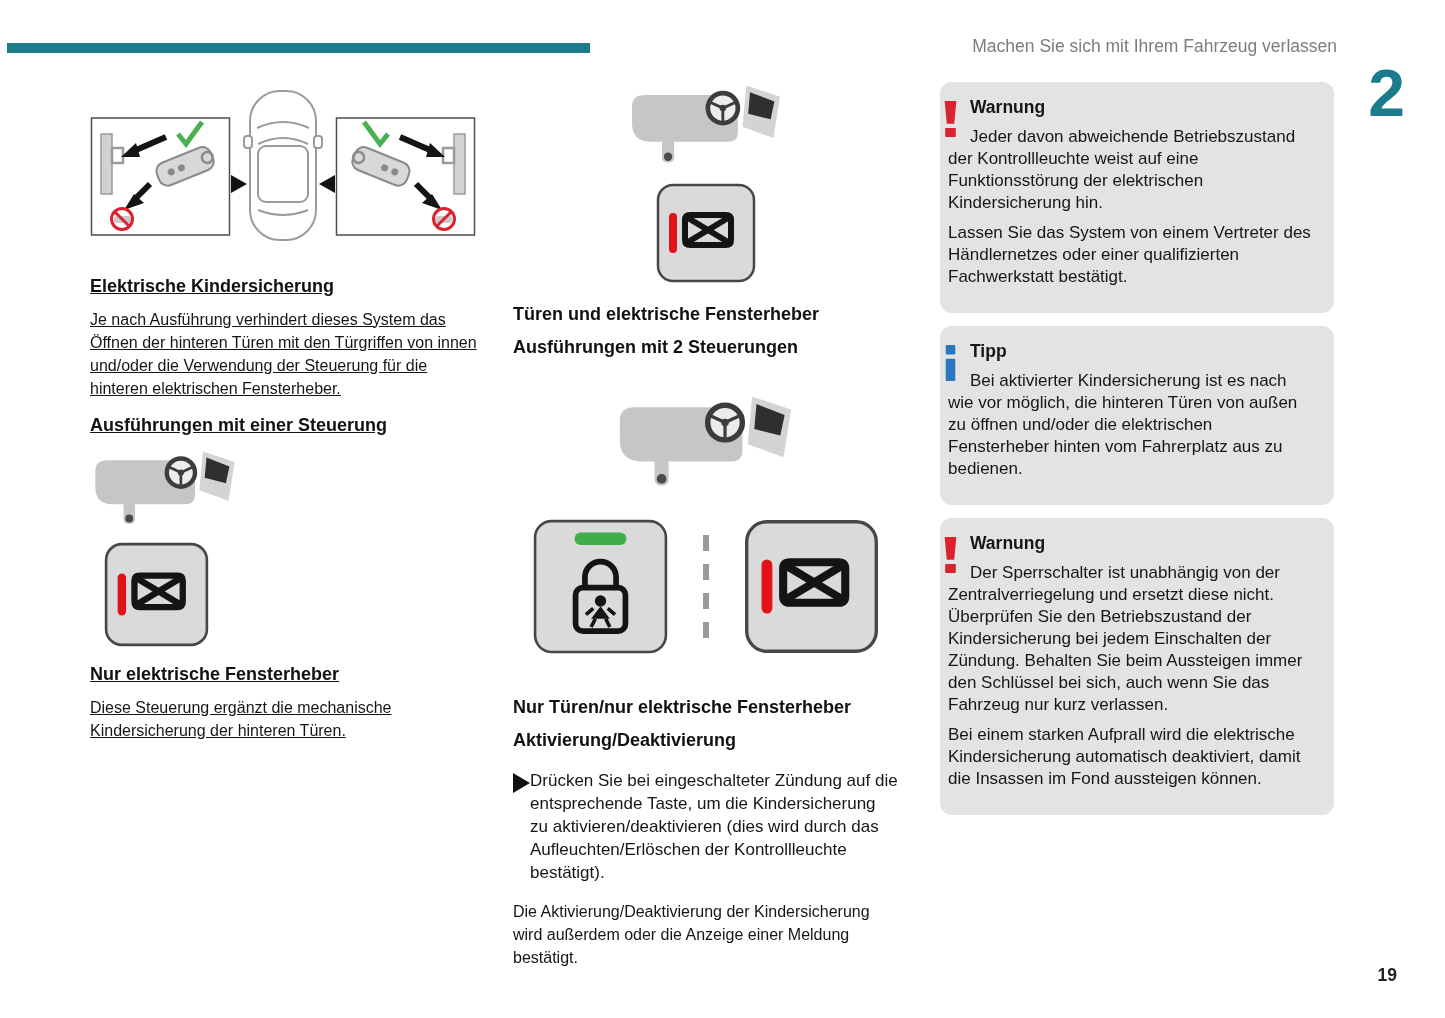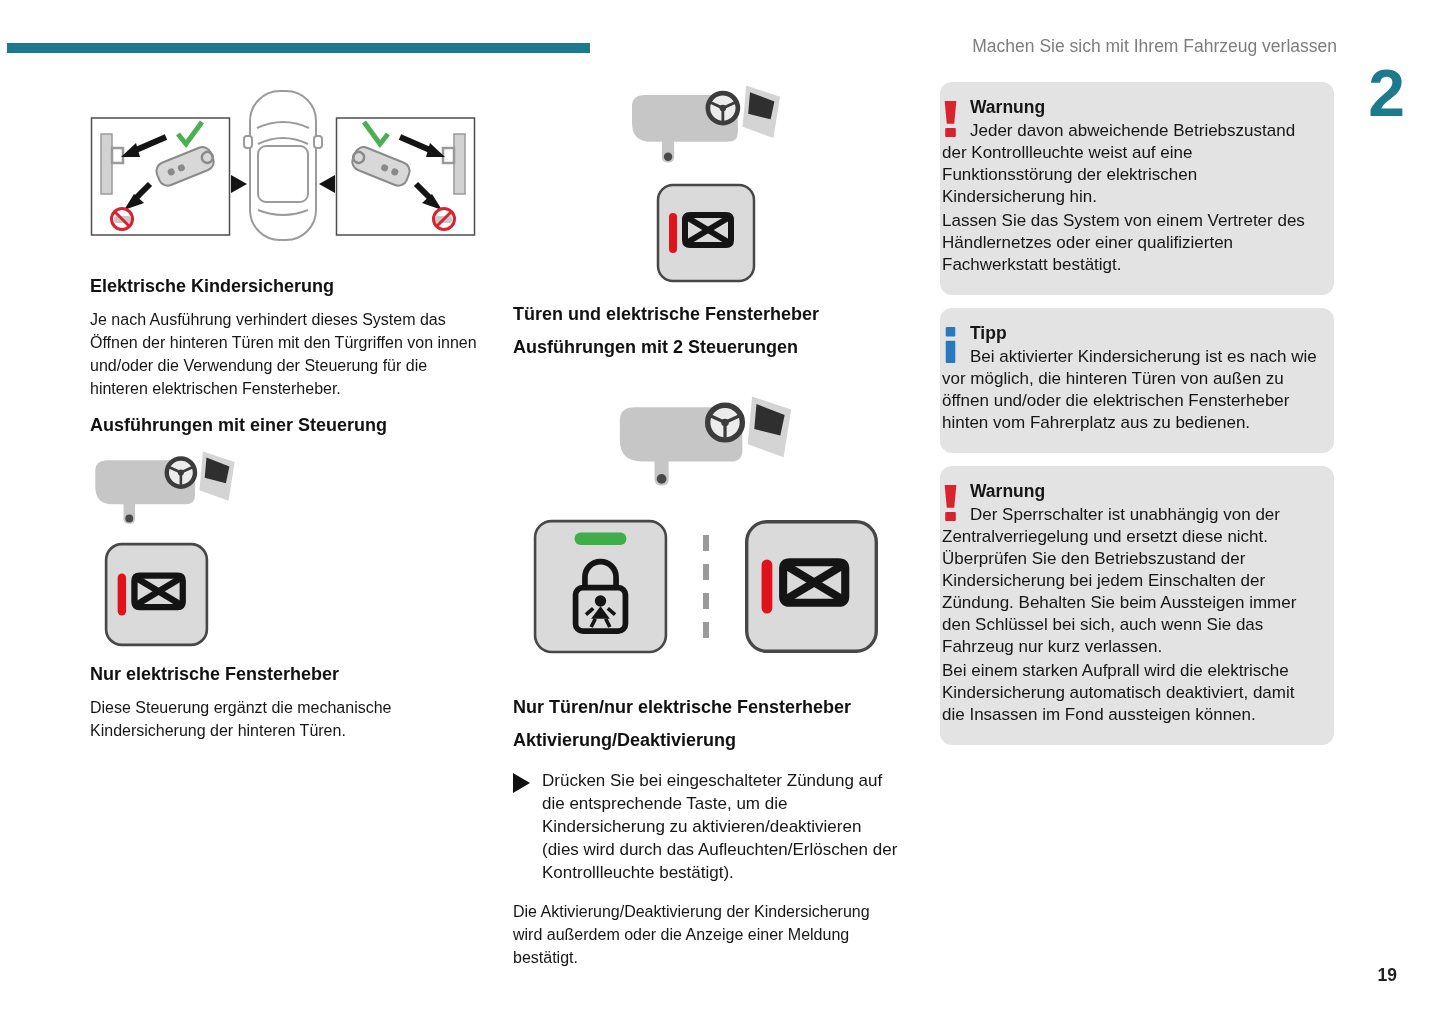--- a/index.html
+++ b/index.html
@@ -7,52 +7,52 @@
   body {
     width:1445px; height:1018px; position:relative; overflow:hidden;
     font-family:"Liberation Sans", sans-serif; color:#161616;
   }
   .topbar { position:absolute; left:7px; top:43px; width:583px; height:10px; background:var(--accent,#1b7a8c); }
   .header-title { position:absolute; top:36px; right:108px; font-size:17.5px; color:#7d7d7d; }
   .chapter-num { position:absolute; top:60px; right:40px; font-size:66px; font-weight:bold; color:var(--accent,#1b7a8c); line-height:1; }
   .page-number { position:absolute; right:48px; bottom:32px; font-size:17.5px; font-weight:bold; color:#222; }
 
   .col { position:absolute; }
-  .col-left  { left:90px;  top:88px; width:388px; }
+  .col-left  { left:90px;  top:88px; width:388px;text-decoration:underline; }
   .col-mid   { left:513px; top:80px; width:385px; }
   .col-right { left:940px; top:82px; width:394px; }
 
   h3.sec { font-size:18px; font-weight:bold; color:#111; margin:0 0 10px 0; line-height:1.25; }
   p.body { font-size:16px; line-height:23px; margin:0 0 14px 0; }
 
   .illu { display:block; }
   .mb32 { margin-bottom:32px; } .mb16 { margin-bottom:16px; } .mb12 { margin-bottom:12px; }
   .centered { margin-left:auto; margin-right:auto; }
 
   .switch-sm { width:105px; height:105px; display:block; }
   .switch-md { width:100px; height:100px; display:block; }
   .switch-lg { width:135px; height:135px; display:block; }
 
   .switch-pair { display:flex; align-items:center; justify-content:center; gap:34px; margin:4px 0 42px 0; }
 
-  .bullet { display:flex; gap:12px; margin:0 0 16px 0; }
+  .bullet { display:flex; gap:0; margin:0 0 16px 0; }
   .tri { width:0; height:0; border-left:17px solid #111; border-top:10px solid transparent; border-bottom:10px solid transparent; margin-top:4px; flex:none; }
   .bullet p { font-size:17px; line-height:23px; }
 
   .callout {
     background:var(--callout-bg,#e3e3e3); border-radius:12px;
     padding:13px 14px 17px 0; margin-bottom:13px;
     font-size:17px; line-height:22px;
   }
   .co-icon { float:left; width:17px; height:42px; margin:3px 11px 0 2px; }
   .co-icon svg { width:100%; height:100%; }
   .co-icon.warn svg { fill:var(--warning-red,#d9232e); }
   .co-icon.tip  svg { fill:var(--tip-blue,#2878be); }
   .co-title { font-weight:bold; font-size:17.5px; margin-bottom:2px; padding-top:1px; }
-  .co-p { margin:2px; }
+  .co-p { margin:8px; }
 </style>
 </head>
 <body>
 
 <svg width="0" height="0" style="position:absolute" aria-hidden="true">
   <defs>
 
     <g id="door-illu">
       <path d="M6,28 Q6,16 20,16 L92,16 Q102,16 108,23 L119,36 L119,56 Q119,66 108,66 L26,66 Q6,66 6,46 Z" fill="#c6c6c6"></path>
       <rect x="38" y="60" width="13" height="28" rx="5" fill="#c6c6c6"></rect>

